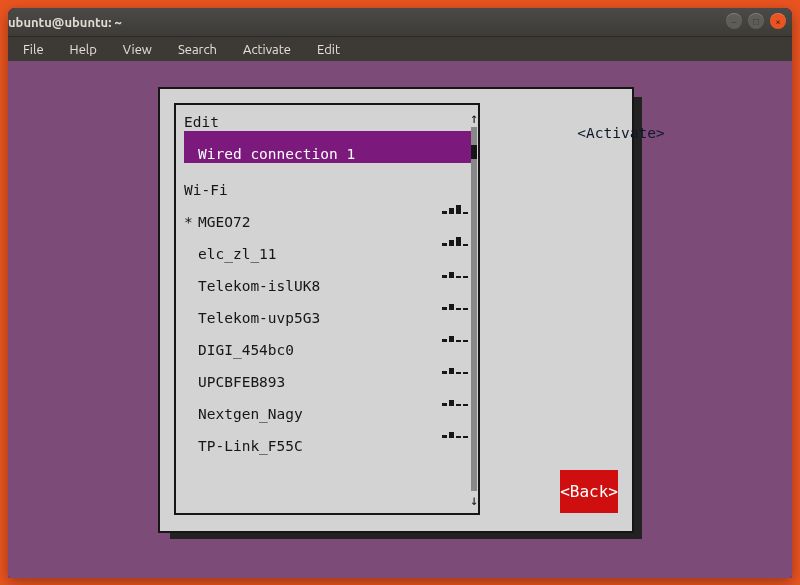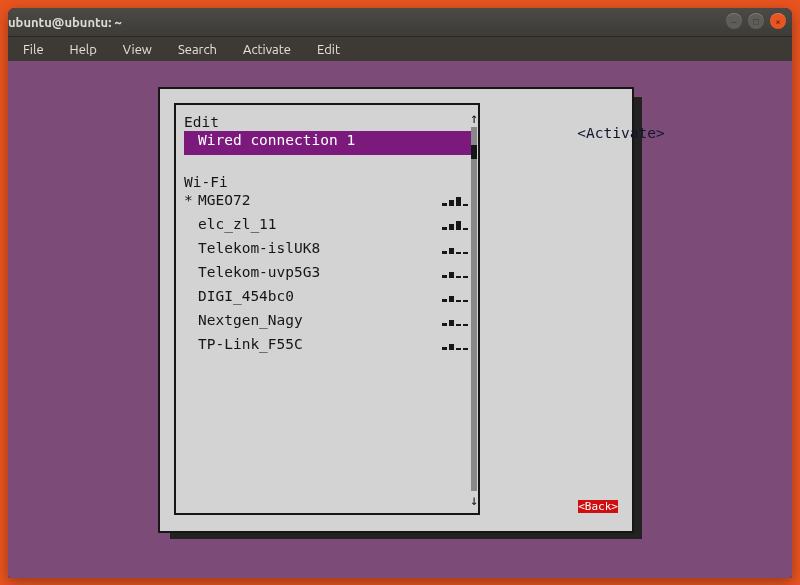--- a/index.html
+++ b/index.html
@@ -27,21 +27,21 @@
   
   .dlg-shadow{position:absolute;left:162px;top:36px;width:472px;height:442px;
     background:#222;}
   .dlg{position:absolute;left:150px;top:26px;width:472px;height:442px;
     background:#d3d3d3;border:2px solid #161616;}
   
   .list-frame{position:absolute;left:14px;top:14px;width:306px;height:412px;
     border:2px solid #161616;box-sizing:border-box;font-size:14.5px;line-height:18px;
     color:#161616;padding:8px 4px 8px 8px;}
   .cat{margin:0;}
-  .conn-row{display:flex;align-items:flex-start;height:24px;padding-left:14px;position:relative;}
+  .conn-row{display:flex;align-items:flex-end;height:32px;padding-left:14px;position:relative;}
   .conn-row.sel{background:#7b197d;color:#fff;margin-left:0;padding-left:14px;}
   .conn-row .star{position:absolute;left:0;width:14px;text-align:left;}
   .conn-row .name{white-space:pre;}
   .conn-row .sig{position:absolute;right:6px;top:3px;width:26px;height:12px;}
   .blank{height:18px;}
   
   .sig span{position:absolute;bottom:0;width:5px;background:#161616;}
   .sig .b1{left:0;height:3px;}
   .sig .b2{left:7px;height:6px;}
   .sig .b3{left:14px;height:9px;}
@@ -63,21 +63,21 @@
   .scroll .track{position:absolute;top:22px;bottom:22px;left:3px;width:6px;}
   .scroll .seg{position:absolute;left:0;width:6px;}
   .scroll .seg.sel{top:0;height:18px;background:#888;}
   .scroll .seg.thumb{top:18px;height:14px;background:#161616;}
   .scroll .seg.rest{top:32px;bottom:0;background:#888;}
   
   .btn-area{position:absolute;right:22px;top:20px;width:120px;font-size:14.5px;
     color:#0f172a;white-space:pre;}
   .btn{display:inline;}
   .btn.back{position:absolute;right:14px;bottom:18px;background:#cf0f0f;color:#fff;
-    padding:0 0px;font-size:11px;}
+    padding:12px 0px;font-size:16px;}
 </style>
 </head>
 <body>
 
 <div class="desktop">
   <div class="window">
     <div class="titlebar">
       <div class="title">ubuntu@ubuntu: ~</div>
       <div class="win-btns">
         <div class="win-btn">–</div>
@@ -154,20 +154,30 @@
                 <span class="name">DIGI_454bc0</span>
                 <span class="sig lv2">
                   <span class="b1"></span>
                   <span class="b2"></span>
                   <span class="b3"></span>
                   <span class="b4"></span>
                 </span>
               </div>
               <div class="conn-row">
                 <span class="star"></span>
+                <span class="name">UPCBFEB893</span>
+                <span class="sig lv2">
+                  <span class="b1"></span>
+                  <span class="b2"></span>
+                  <span class="b3"></span>
+                  <span class="b4"></span>
+                </span>
+              </div>
+              <div class="conn-row">
+                <span class="star"></span>
                 <span class="name">Nextgen_Nagy</span>
                 <span class="sig lv2">
                   <span class="b1"></span>
                   <span class="b2"></span>
                   <span class="b3"></span>
                   <span class="b4"></span>
                 </span>
               </div>
               <div class="conn-row">
                 <span class="star"></span>

